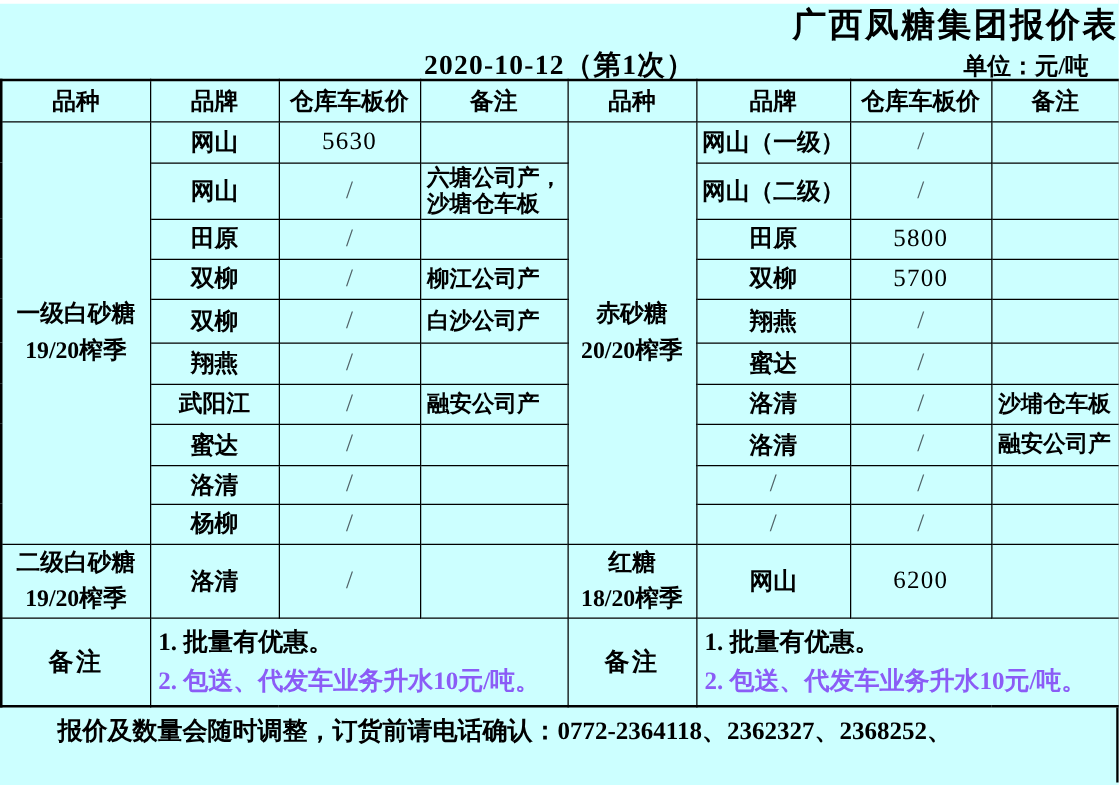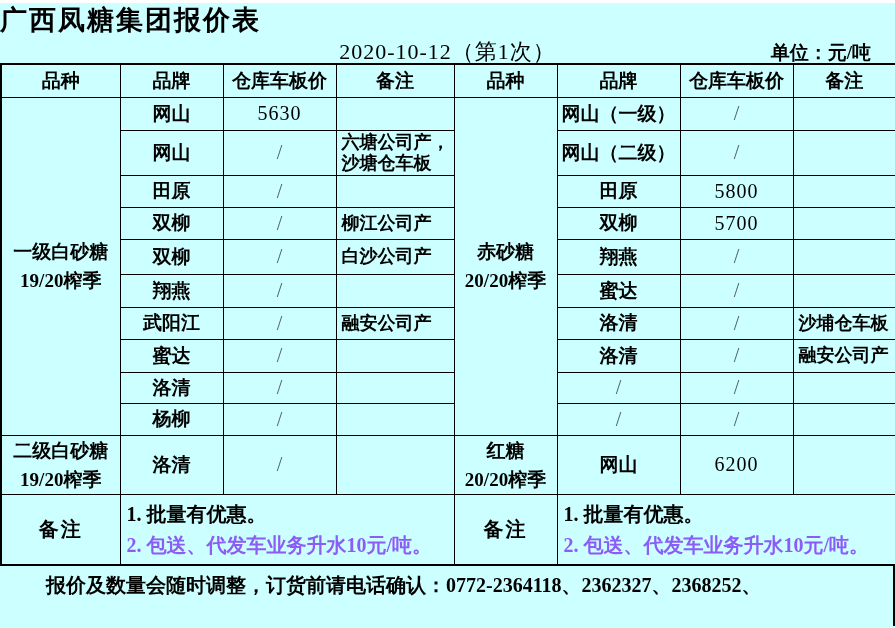--- a/index.html
+++ b/index.html
@@ -10,27 +10,27 @@
     color:#000;
   }
   .page{
     position:relative;width:895px;height:628px;background:#ccffff;
     border-top:3px solid #ffffff;
     box-sizing:border-box;
   }
   
   .head{position:relative;height:60px;}
   .title{
-    text-align:left;font-family:"Liberation Sans","DejaVu Sans",sans-serif;
+    text-align:right;font-family:"Liberation Sans","DejaVu Sans",sans-serif;
     font-weight:900;font-size:27px;line-height:34px;letter-spacing:2px;
   }
   .subrow{position:relative;height:26px;}
   .date{
     position:absolute;left:0;right:0;text-align:center;
-    font-weight:normal;font-size:22px;letter-spacing:1px;
+    font-weight:bold;font-size:22px;letter-spacing:1px;
   }
   .unit{
     position:absolute;right:24px;top:3px;
     font-weight:bold;font-size:19px;
   }
   
   table{
     border-collapse:collapse;table-layout:fixed;width:895px;
     border:2px solid #000;
   }
@@ -183,21 +183,21 @@
       <td class="note-cell"></td>
     </tr>
 
     <tr style="height:56px">
       <td class="cat-cell">二级白砂糖
 19/20榨季</td>
       <td class="brand-cell">洛清</td>
       <td class="price-cell slash">/</td>
       <td class="note-cell"></td>
       <td class="cat-cell">红糖
-20/20榨季</td>
+18/20榨季</td>
       <td class="brand-cell">网山</td>
       <td class="price-cell">6200</td>
       <td class="note-cell"></td>
     </tr>
 
     <tr style="height:70px">
       <td class="remark-label">备注</td>
       <td class="remark-notes" colspan="3">
         <div>1. 批量有优惠。</div>
         <div class="remark-red">2. 包送、代发车业务升水10元/吨。</div>

